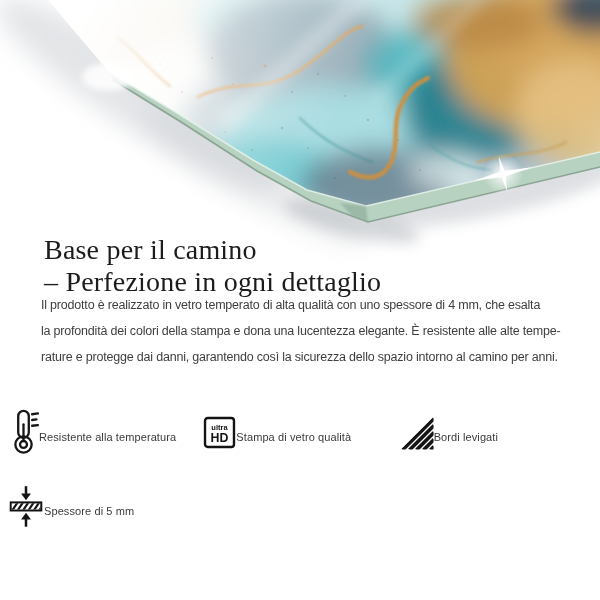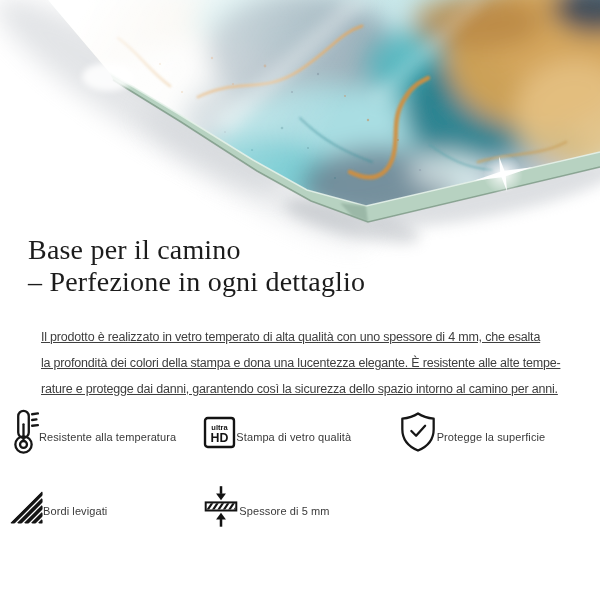--- a/index.html
+++ b/index.html
@@ -1,24 +1,24 @@
 <!DOCTYPE html>
 <html><head>
 <meta charset="utf-8">
 <style>
   html,body{margin:0;padding:0;background:#ffffff;}
   #stage{position:relative;width:600px;height:600px;background:#ffffff;overflow:hidden;
          font-family:"Liberation Sans",sans-serif;}
   .hero{position:absolute;left:0;top:0;width:600px;height:270px;}
-  .title{position:absolute;left:28px;top:234px;
+  .title{position:absolute;left:44px;top:234px;
          font-family:"Liberation Serif","DejaVu Serif",serif;
          font-size:28px;line-height:32px;color:#1c1c1c;letter-spacing:0.2px;}
   .title div{white-space:nowrap;}
-  .desc{position:absolute;left:41px;top:324px;
-        font-size:12.5px;line-height:26px;letter-spacing:-0.2px;color:#3e3e3e;text-decoration:underline;}
+  .desc{position:absolute;left:41px;top:292px;
+        font-size:12.5px;line-height:26px;letter-spacing:-0.2px;color:#3e3e3e;}
   .desc div{white-space:nowrap;}
   .features{position:absolute;left:8px;right:6px;top:408px;
             display:grid;grid-template-columns:1fr 1fr 1fr;row-gap:26px;}
   .feature{display:flex;flex-direction:row;align-items:center;}
   .icon-wrap{height:48px;display:flex;align-items:center;justify-content:center;}
   .feature-label{margin-top:9px;font-size:11px;color:#3a3a3a;letter-spacing:0.1px;white-space:nowrap;}
   .badge-text{font-family:"Liberation Sans",sans-serif;font-weight:700;fill:#131313;}
 </style>
 </head>
 <body>
@@ -171,29 +171,20 @@
       <div class="icon-wrap">
         <svg width="33" height="33" viewBox="0 0 36 36" xmlns="http://www.w3.org/2000/svg">
           <rect x="2.2" y="2.2" width="31.6" height="31.6" rx="3" fill="none" stroke="#131313" stroke-width="2.6"></rect>
           <text class="badge-text" x="18" y="15" font-size="8.2" text-anchor="middle">ultra</text>
           <text class="badge-text" x="18" y="28.5" font-size="13.5" text-anchor="middle">HD</text>
         </svg>
       </div>
       <div class="feature-label">Stampa di vetro qualità</div>
     </div>
 
-    <div class="feature">
-      <div class="icon-wrap">
-        <svg width="38" height="42" viewBox="0 0 40 44" fill="none" stroke="#161616" stroke-width="2.4" stroke-linecap="round" stroke-linejoin="round" xmlns="http://www.w3.org/2000/svg">
-          <path d="M20,2.5 C24.5,5.5 30,7.3 36.5,8 L36.5,19 C36.5,29.5 30.5,37 20,41.5 C9.5,37 3.5,29.5 3.5,19 L3.5,8 C10,7.3 15.5,5.5 20,2.5 Z"></path>
-          <path d="M13,21 L18,26 L27.5,15.5"></path>
-        </svg>
-      </div>
-      <div class="feature-label">Protegge la superficie</div>
-    </div>
 
 
     <div class="feature">
       <div class="icon-wrap">
         <svg width="35" height="35" viewBox="0 0 40 40" xmlns="http://www.w3.org/2000/svg">
           <defs>
               <clipPath id="triClip">
                 <polygon points="2,39.5 39.5,39.5 39.5,2"></polygon>
               </clipPath>
             </defs>

